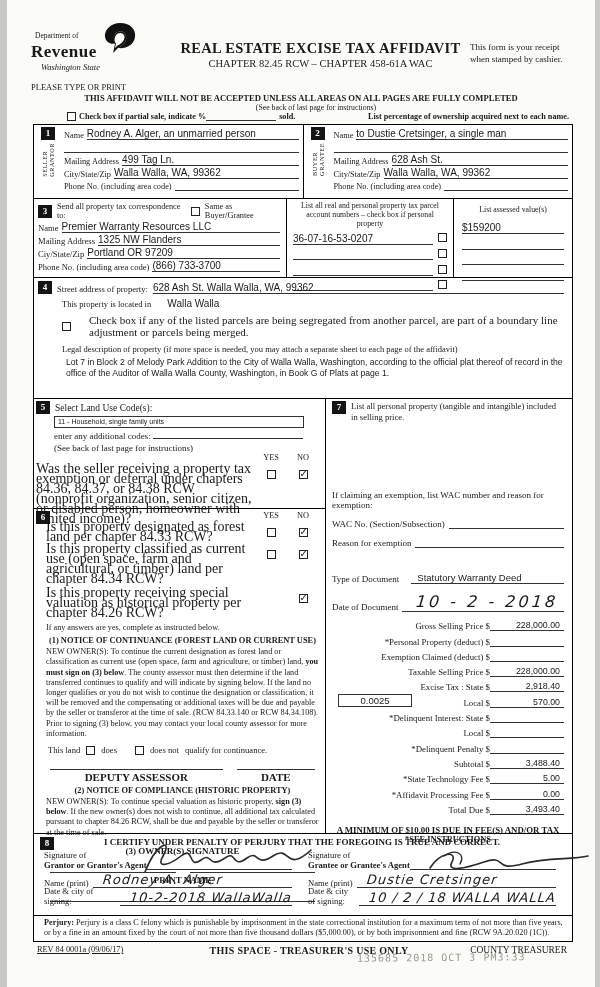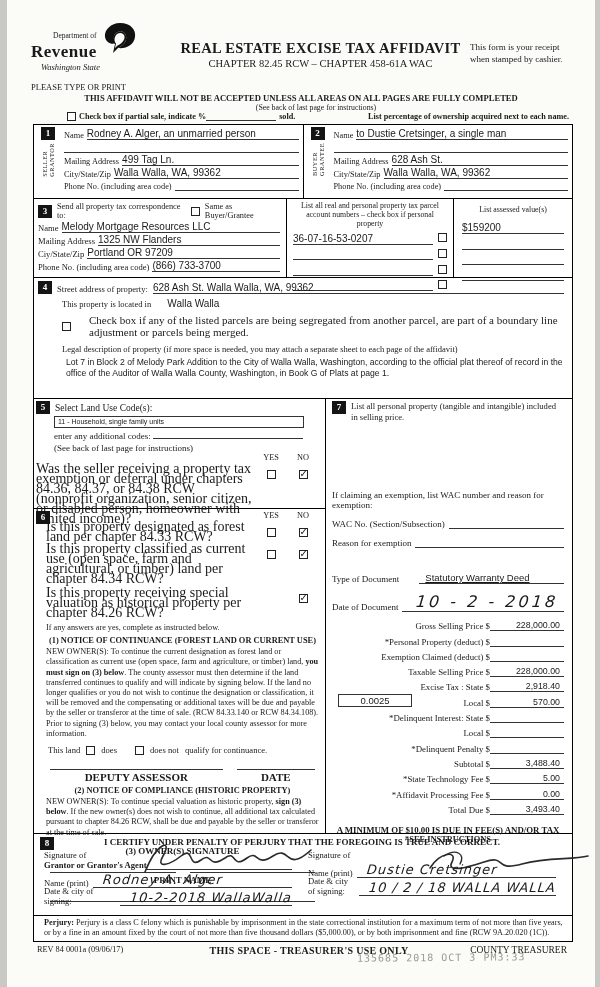--- a/index.html
+++ b/index.html
@@ -15,21 +15,21 @@
   .cb.checked::after { content:"✓"; position:absolute; left:0px; top:-3px; font-size:10px; color:#222; }
   .ul { border-bottom:1px solid #333; }
   .fill { font-family:"Liberation Sans", sans-serif; font-size:9.5px; }
   .hand { font-family:"DejaVu Sans", sans-serif; font-style:italic; transform:skewX(-6deg); display:inline-block; }
   .lbl { font-size:8.3px; }
   .bold { font-weight:bold; }
 
   
   .hdr { display:flex; padding:24px 20px 0 24px; }
   .logo { width:140px; position:relative; }
-  .logo .l1 { font-size:7.5px; margin-left:22px; }
+  .logo .l1 { font-size:7.5px; margin-left:4px; }
   .logo .l2 { font-size:17px; font-weight:bold; letter-spacing:0.5px; }
   .logo .l3 { font-size:8.5px; font-style:italic; margin-left:10px; }
   .logo svg { position:absolute; left:72px; top:-2px; }
   .please { font-size:8.5px; margin:10px 0 0 0; }
   .titleblk { flex:1; text-align:center; padding-top:16px; }
   .t1 { font-size:14.5px; font-weight:bold; letter-spacing:0.3px; }
   .t2 { font-size:10.5px; margin-top:1px; }
   .receipt { width:105px; font-size:9px; padding-top:18px; line-height:11.5px; }
   .notice { text-align:center; font-size:8.6px; font-weight:bold; margin-top:1px; }
   .seeback { text-align:center; font-size:7.8px; margin-left:30px; }
@@ -106,21 +106,21 @@
   .blanklines .bl { flex:1; border-top:1px solid #333; }
   .printname { text-align:center; font-size:9px; font-weight:bold; margin-top:2px; }
 
   
   .s7hd { display:flex; gap:5px; }
   .s7hd .qtxt { font-size:8.6px; line-height:10.5px; }
   .exempt { margin-top:68px; font-size:9px; }
   .exline { display:flex; align-items:flex-end; margin-top:8px; font-size:9px; }
   .exline .ul { flex:1; min-height:11px; margin-left:4px; }
   .typerow { display:flex; align-items:flex-end; margin-top:24px; font-size:9px; }
-  .typerow .ul { flex:1; margin-left:20px;text-decoration:underline; }
+  .typerow .ul { flex:1; margin-left:12px; }
   .typerow .fill { font-size:9.5px; padding-left:6px; }
   .daterow { display:flex; align-items:flex-end; margin-top:2px; font-size:9px; height:26px; }
   .daterow .ul { flex:1; margin-left:4px; }
   .daterow .hand { font-size:16px; letter-spacing:3px; padding-left:14px; }
   .fees { margin-top:4px; }
   .feerow { display:flex; align-items:flex-end; height:15.3px; position:relative; font-size:8.8px; }
   .feelbl { width:158px; text-align:right; flex:0 0 auto; }
   .feeval { flex:1; border-bottom:1px solid #333; text-align:right; font-family:"Liberation Sans",sans-serif; font-size:8.8px; padding-right:4px; }
   .ratebox { position:absolute; left:6px; bottom:1px; border:1.5px solid #333; width:74px; text-align:center;
              font-family:"Liberation Sans",sans-serif; font-size:9.5px; background:#fff; }
@@ -136,21 +136,21 @@
   .sigagent { display:flex; align-items:flex-end; font-size:8.6px; font-weight:bold; }
   .sigagent .ul { flex:1; min-height:10px; }
   .namerow { display:flex; align-items:flex-end; font-size:8.6px; margin-top:3px; height:15px; }
   .namerow .ul { flex:1; margin-left:4px; }
   .namerow .hand { font-size:13px; letter-spacing:1px; padding-left:10px; white-space:nowrap; }
   .sigsvg { position:absolute; pointer-events:none; }
 
   
   .perjury { font-size:8.2px; line-height:10px; padding:2px 8px 3px 10px; }
   .footer { display:flex; margin:3px 24px 0 30px; align-items:flex-start; }
-  .rev { font-size:8.3px; width:160px; }
+  .rev { font-size:8.3px; width:160px;text-decoration:underline; }
   .tuse { flex:1; text-align:center; font-size:10px; font-weight:bold; letter-spacing:0.3px; }
   .ctreas { width:150px; text-align:right; font-size:9.5px; padding-right:4px; }
   .stamp { position:absolute; right:70px; top:952px; color:#9a9a92; font-family:"DejaVu Sans Mono",monospace;
            font-size:10px; letter-spacing:1px; transform:rotate(-0.5deg); }
 </style>
 </head>
 <body>
 
 <div class="page">
 
@@ -251,21 +251,21 @@
     <div class="row s3">
       <div class="s3a">
         <div class="hd">
           <span class="badge">3</span>
           <span>Send all property tax correspondence to:</span>
           <span class="cb"></span>
           <span>Same as Buyer/Grantee</span>
         </div>
         <div class="frow">
             <span class="lbl" style="font-size:8.6px">Name</span>
-          <span class="val fill nameval">Melody Mortgage Resources LLC</span>
+          <span class="val fill nameval">Premier Warranty Resources LLC</span>
           </div>
         <div class="frow">
             <span class="lbl" style="font-size:8.6px">Mailing Address</span>
           <span class="val fill nameval">1325 NW Flanders</span>
           </div>
         <div class="frow">
             <span class="lbl" style="font-size:8.6px">Ciy/State/Zip</span>
           <span class="val fill nameval">Portland OR 97209</span>
           </div>
         <div class="frow">
@@ -498,20 +498,24 @@
               <span>Date &amp; city of signing:</span>
             <span class="ul"><span class="hand">10-2-2018  WallaWalla</span></span>
             </div>
         </div>
         <div class="sigcol">
           <svg class="sigsvg" style="left:120px; top:-6px" width="170" height="34" viewBox="0 0 170 34">
             <path d="M8,24 C18,8 36,6 30,18 C24,29 44,24 62,18 C86,10 70,28 100,20 C126,13 150,16 166,12" fill="none" stroke="#2a2a2a" stroke-width="1.6" stroke-linecap="round"></path>
             <path d="M22,12 C34,4 44,10 38,20" fill="none" stroke="#2a2a2a" stroke-width="1.4" stroke-linecap="round"></path>
           </svg>
           <div class="sigof">Signature of</div>
+          <div class="sigagent">
+              <span>Grantee or Grantee's Agent</span>
+              <span class="ul"></span>
+            </div>
           <div class="namerow">
               <span>Name (print)</span>
             <span class="ul"><span class="hand">Dustie Cretsinger</span></span>
             </div>
           <div class="namerow">
               <span>Date &amp; city of signing:</span>
             <span class="ul"><span class="hand">10 / 2 / 18   WALLA  WALLA</span></span>
             </div>
         </div>
       </div>

